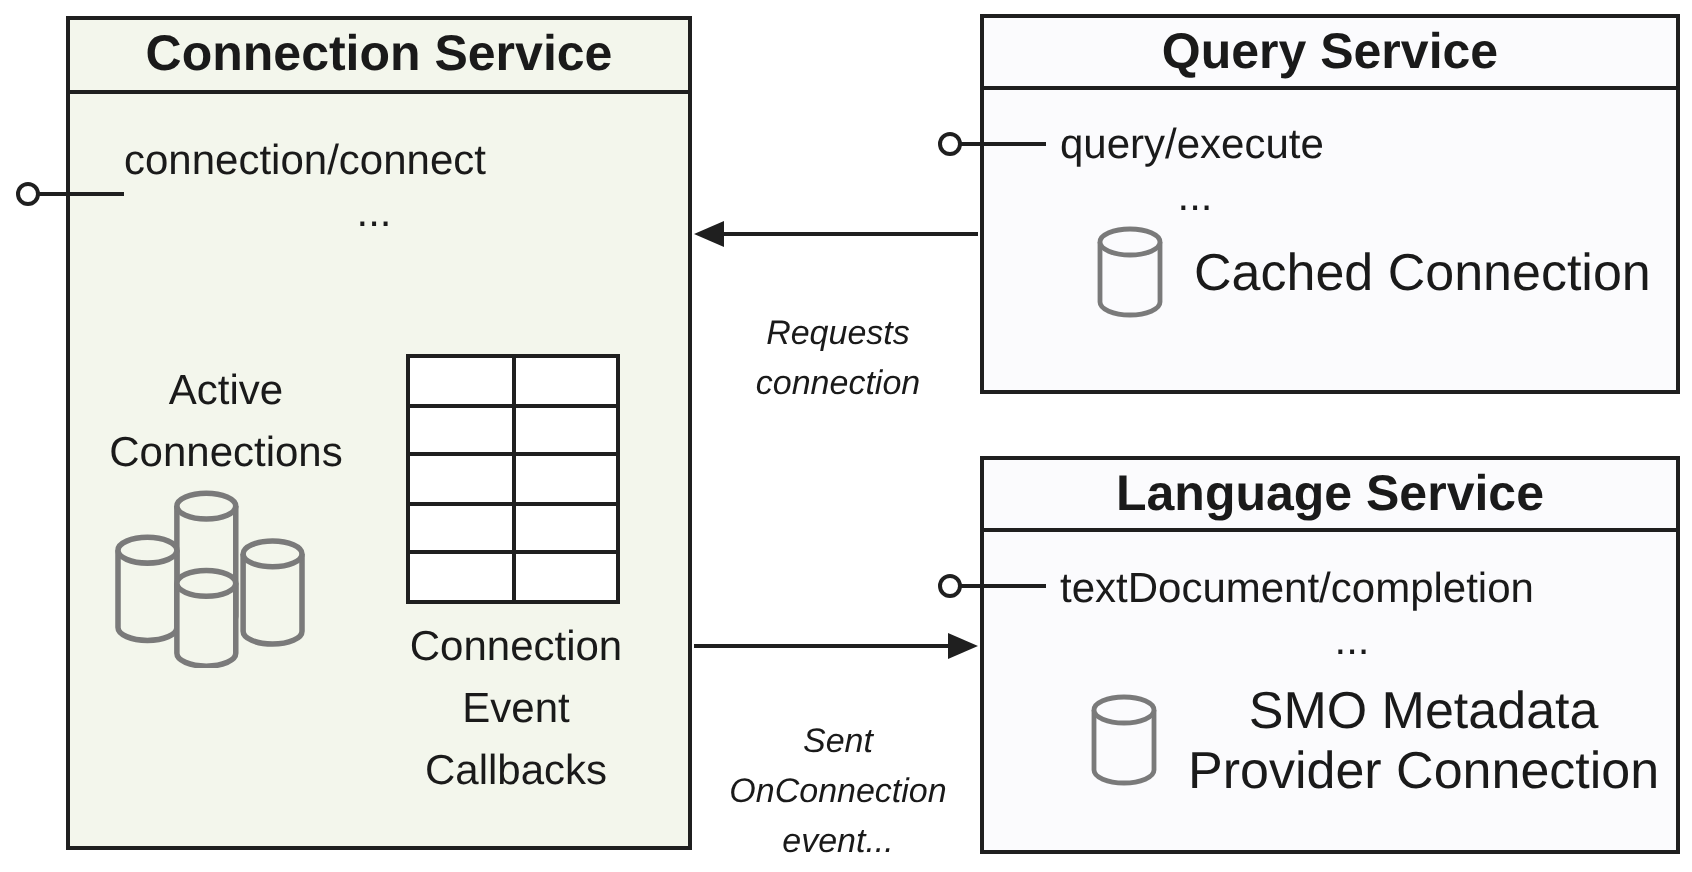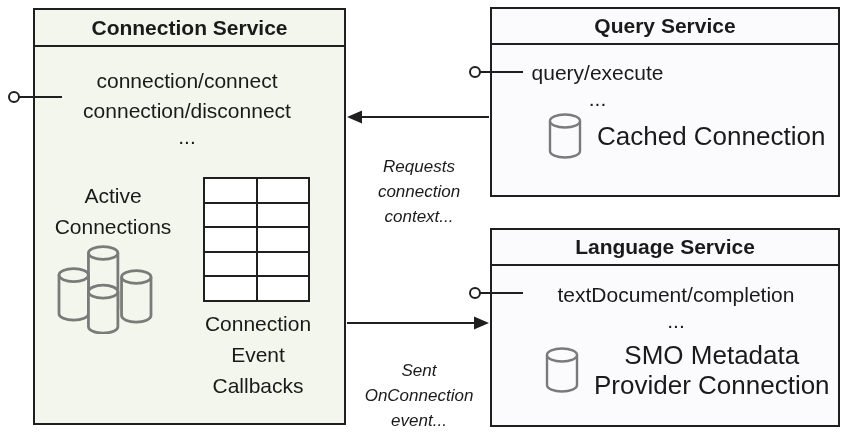--- a/index.html
+++ b/index.html
@@ -15,26 +15,26 @@
     position: absolute;
     box-sizing: border-box;
     border: 2px solid var(--line, #1f1f1f);
   }
   .box.connection { left:33px; top:8px; width:313px; height:417px; background: var(--connection-box-fill, #f3f6ec); }
   .box.query      { left:490px; top:7px;  width:350px; height:190px; background: var(--service-box-fill, #fbfbfd); }
   .box.language   { left:490px; top:228px; width:350px; height:199px; background: var(--service-box-fill, #fbfbfd); }
   .box-header {
     box-sizing: border-box;
     height: 37px; line-height: 35px;
-    text-align: center; font-weight: bold; font-size: 21px;
+    text-align: center; font-weight: bold; font-size: 25px;
     border-bottom: 2px solid var(--line, #1f1f1f);
   }
   .box.query .box-header, .box.language .box-header { height: 36px; line-height: 34px; }
   .methods { position: absolute; font-size: 21px; line-height: 30px; }
-  .methods .method { text-align: center; white-space: nowrap; }
+  .methods .method { text-align: left; white-space: nowrap; }
   .methods .ellipsis { text-align: center; line-height: 22px; }
   .conn-methods { left: 27px; top: 56px; width: 250px; }
   .query-methods { left: 38px; top: 49px; width: 135px; }
   .lang-methods { left: 38px; top: 50px; width: 292px; }
   .active-label {
     position: absolute; left: 5px; top: 170px; width: 146px;
     text-align: center; font-size: 21px; line-height: 31px;
   }
   .cluster-icon { position: absolute; left: 22px; top: 232px; }
   .callbacks-table {
@@ -68,21 +68,20 @@
 </head>
 <body>
 
 <div class="canvas">
 
   <div class="box connection">
     <div class="box-header">Connection Service</div>
 
     <div class="methods conn-methods">
       <div class="method">connection/connect</div>
-      <div class="method">connection/disconnect</div>
       <div class="ellipsis">...</div>
     </div>
 
     <div class="active-label">
       <div>Active</div>
       <div>Connections</div>
     </div>
 
     <svg class="cluster-icon" width="96" height="92" viewBox="0 0 104 100" fill="none">
       <g stroke="#7a7a7a" stroke-width="3" fill="#f3f6ec">
@@ -182,21 +181,20 @@
 
     <g>
       <line x1="347" y1="323" x2="476" y2="323" stroke="#1f1f1f" stroke-width="2"></line>
       <polygon points="489,323 474,316.5 474,329.5" fill="#1f1f1f"></polygon>
     </g>
   </svg>
 
   <div class="edge-label requests">
     <div>Requests</div>
     <div>connection</div>
-    <div>context...</div>
   </div>
   <div class="edge-label sent">
     <div>Sent</div>
     <div>OnConnection</div>
     <div>event...</div>
   </div>
 
 </div>
 
 </body></html>

